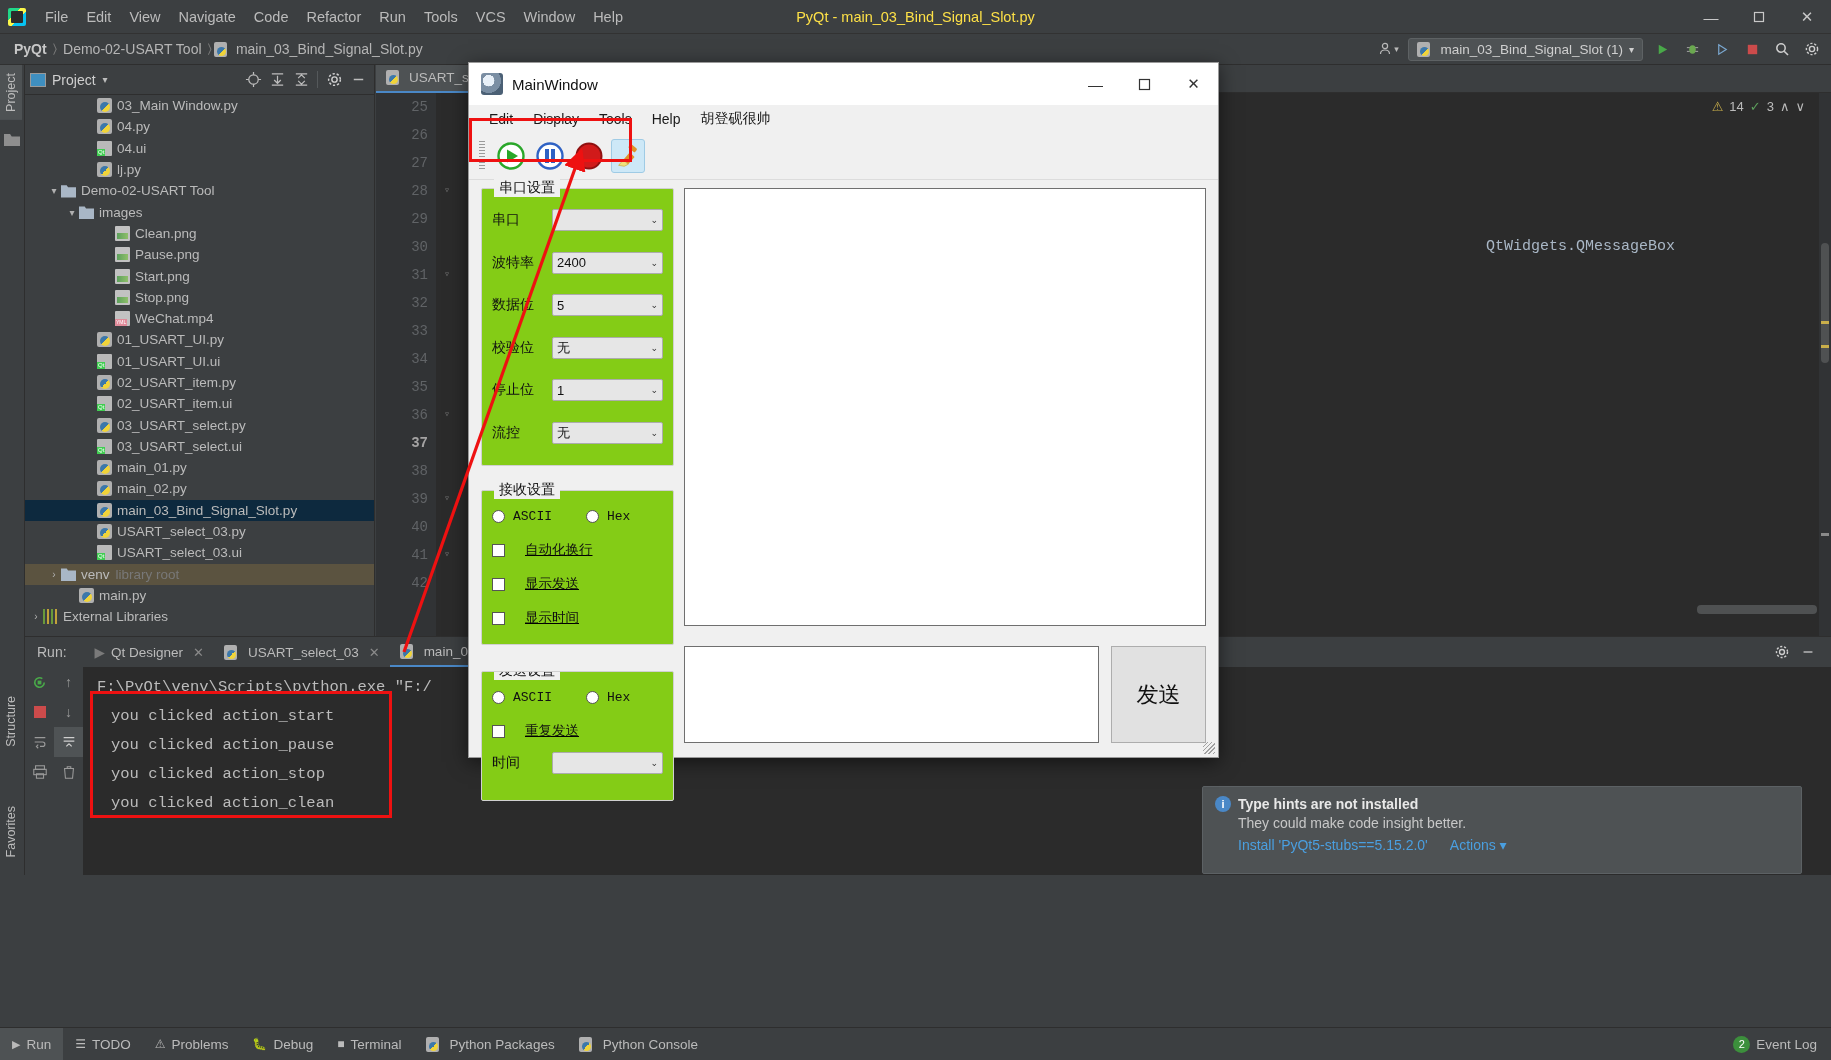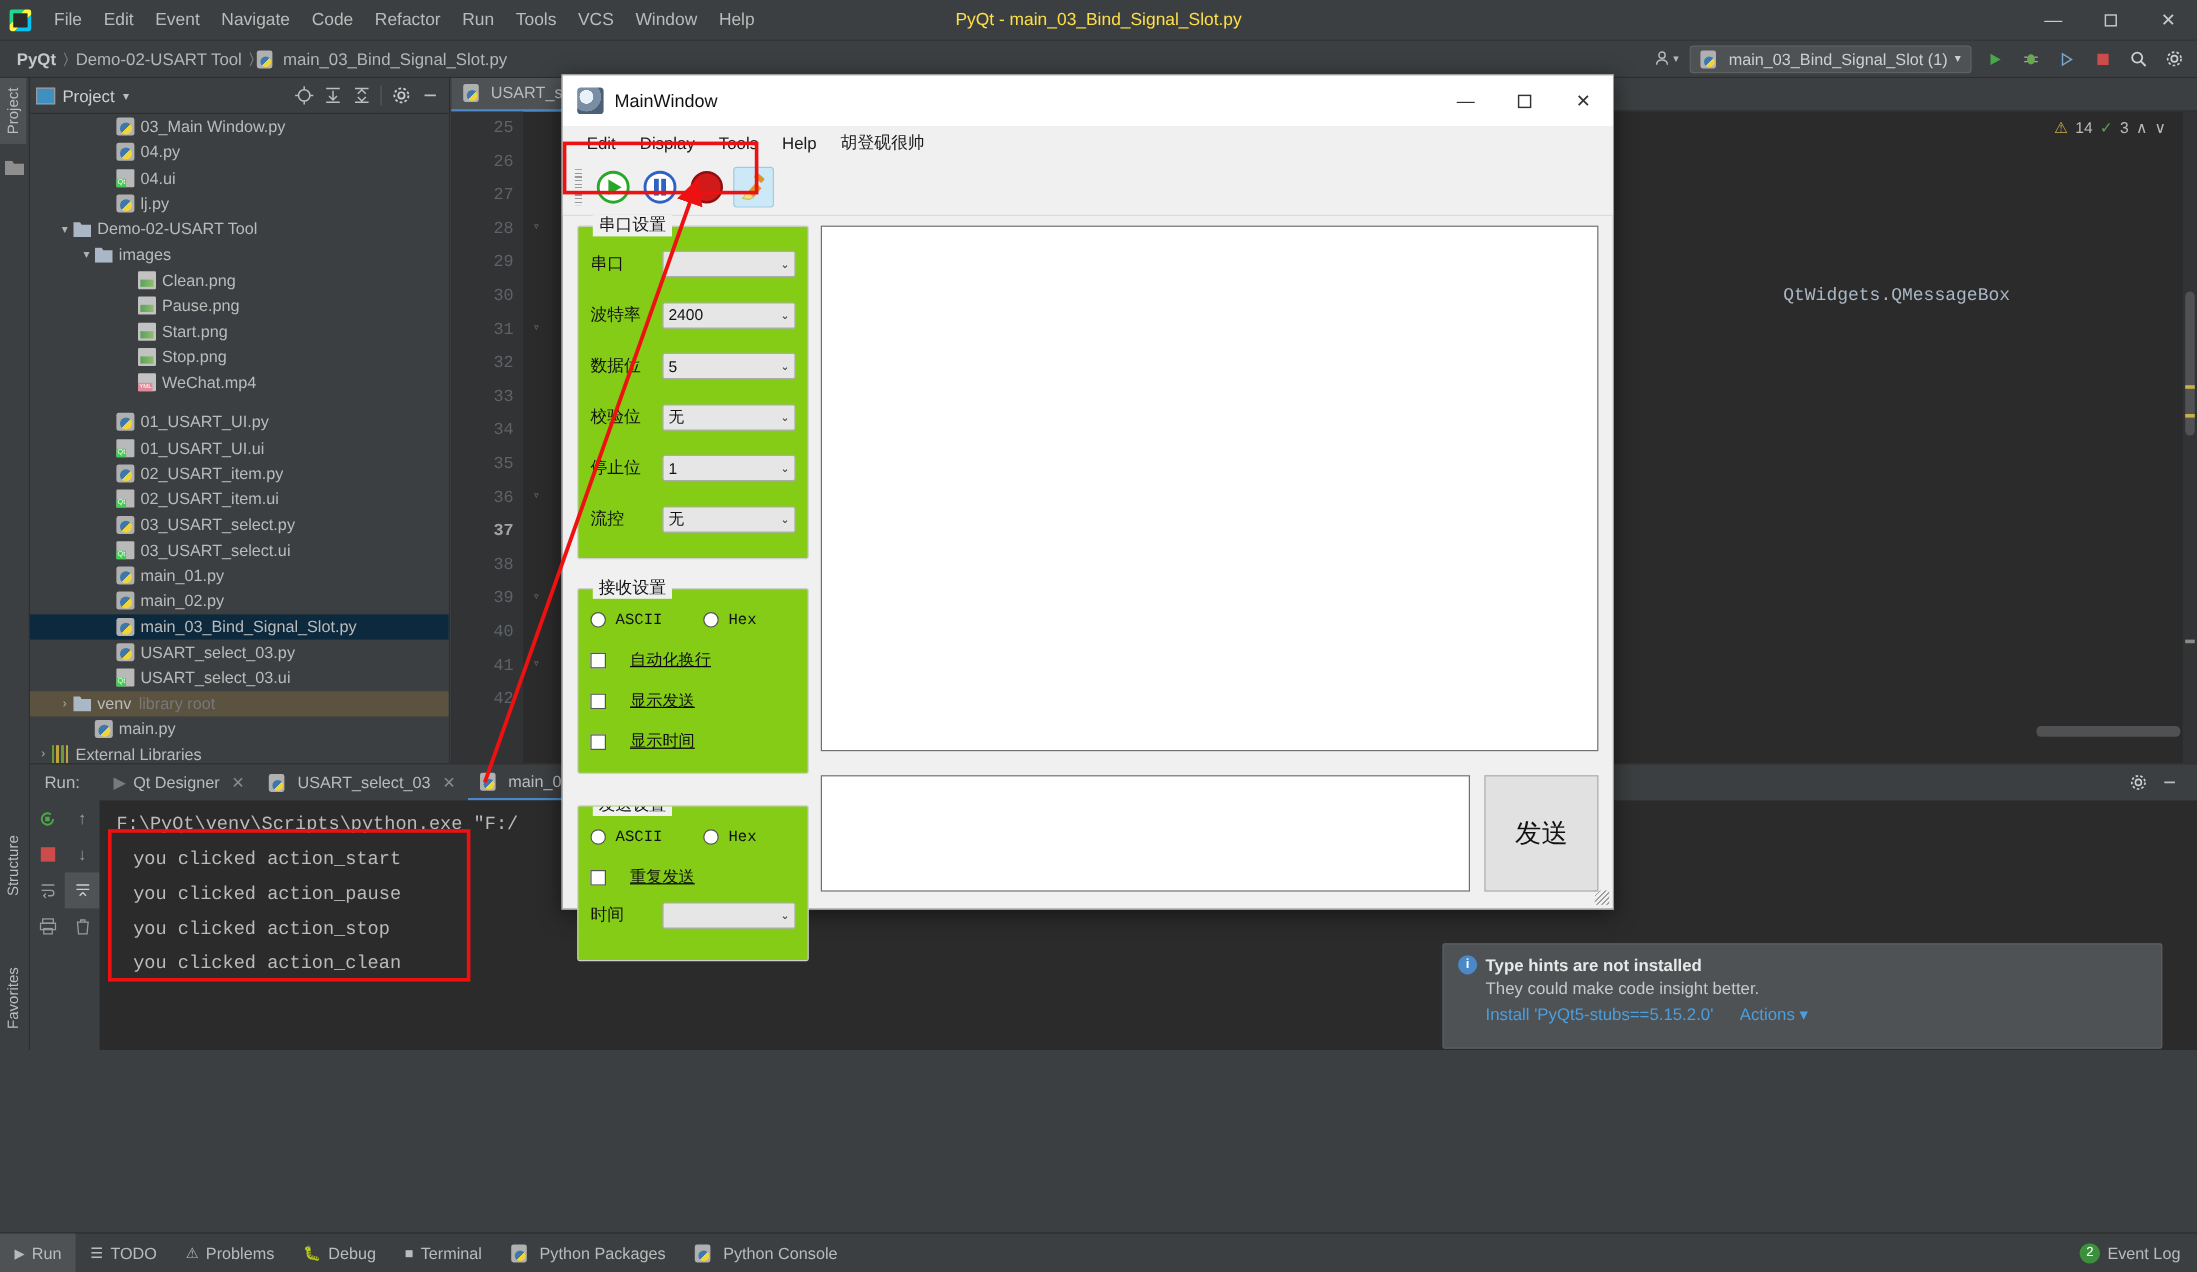--- a/index.html
+++ b/index.html
@@ -183,21 +183,21 @@
   .balloon .hd { color:#e8e8e8; font-size:14px; font-weight:bold; }
   .balloon .bd { color:#c8c8c8; font-size:14px; margin-top:3px; }
   .balloon .ft { margin-top:6px; display:flex; gap:22px; }
   .lnk { color:#4a9fe0; font-size:14px; }
   .infoico { width:16px; height:16px; border-radius:50%; background:#4a88c7; color:#fff;
              font-size:11px; display:inline-flex; align-items:center; justify-content:center;
              margin-right:7px; font-weight:bold; }
 
   
   .qtwin {
-    position:absolute; left:468px; top:62px; width:877px; height:696px;
+    position:absolute; left:468px; top:62px; width:751px; height:696px;
     background:#f0f0f0; border:1px solid #9a9a9a; box-shadow:0 4px 18px rgba(0,0,0,.55);
   }
   .qt-title { height:42px; display:flex; align-items:center; background:#ffffff; }
   .qt-ico { width:22px; height:22px; margin-left:12px; margin-right:9px; border-radius:3px;
             background:radial-gradient(circle at 35% 35%,#e8f0f8 0 28%,#7a8ea3 29% 60%,#4b6075 61%); }
   .qt-title .t { font-size:15px; color:#111; }
   .qt-wbtns { margin-left:auto; display:flex; height:42px; }
   .qt-wb { width:49px; height:42px; display:flex; align-items:center; justify-content:center;
            color:#333; font-size:15px; }
   .qt-menubar { height:27px; display:flex; align-items:center; background:#f0f0f0; padding-left:10px; }
@@ -244,21 +244,21 @@
 </head>
 <body>
 
 <div id="root">
 
   <div class="titlebar">
     <div class="pc-logo"></div>
     <div class="menubar">
       <div class="mi">File</div>
       <div class="mi">Edit</div>
-      <div class="mi">Event</div>
+      <div class="mi">View</div>
       <div class="mi">Navigate</div>
       <div class="mi">Code</div>
       <div class="mi">Refactor</div>
       <div class="mi">Run</div>
       <div class="mi">Tools</div>
       <div class="mi">VCS</div>
       <div class="mi">Window</div>
       <div class="mi">Help</div>
     </div>
     <div class="win-title">PyQt - main_03_Bind_Signal_Slot.py</div>
@@ -428,21 +428,21 @@
         <div class="row" style="padding-left: 76px;">
           <span class="arr"></span>
           <span class="fico png"></span>
           <span>Stop.png</span>
         </div>
         <div class="row" style="padding-left: 76px;">
           <span class="arr"></span>
           <span class="fico mp4"></span>
           <span>WeChat.mp4</span>
         </div>
-        <div class="row" style="padding-left: 58px; margin-top: 12px;">
+        <div class="row" style="padding-left: 58px;">
           <span class="arr"></span>
           <span class="fico py"></span>
           <span>01_USART_UI.py</span>
         </div>
         <div class="row" style="padding-left: 58px;">
           <span class="arr"></span>
           <span class="fico ui"></span>
           <span>01_USART_UI.ui</span>
         </div>
         <div class="row" style="padding-left: 58px;">

